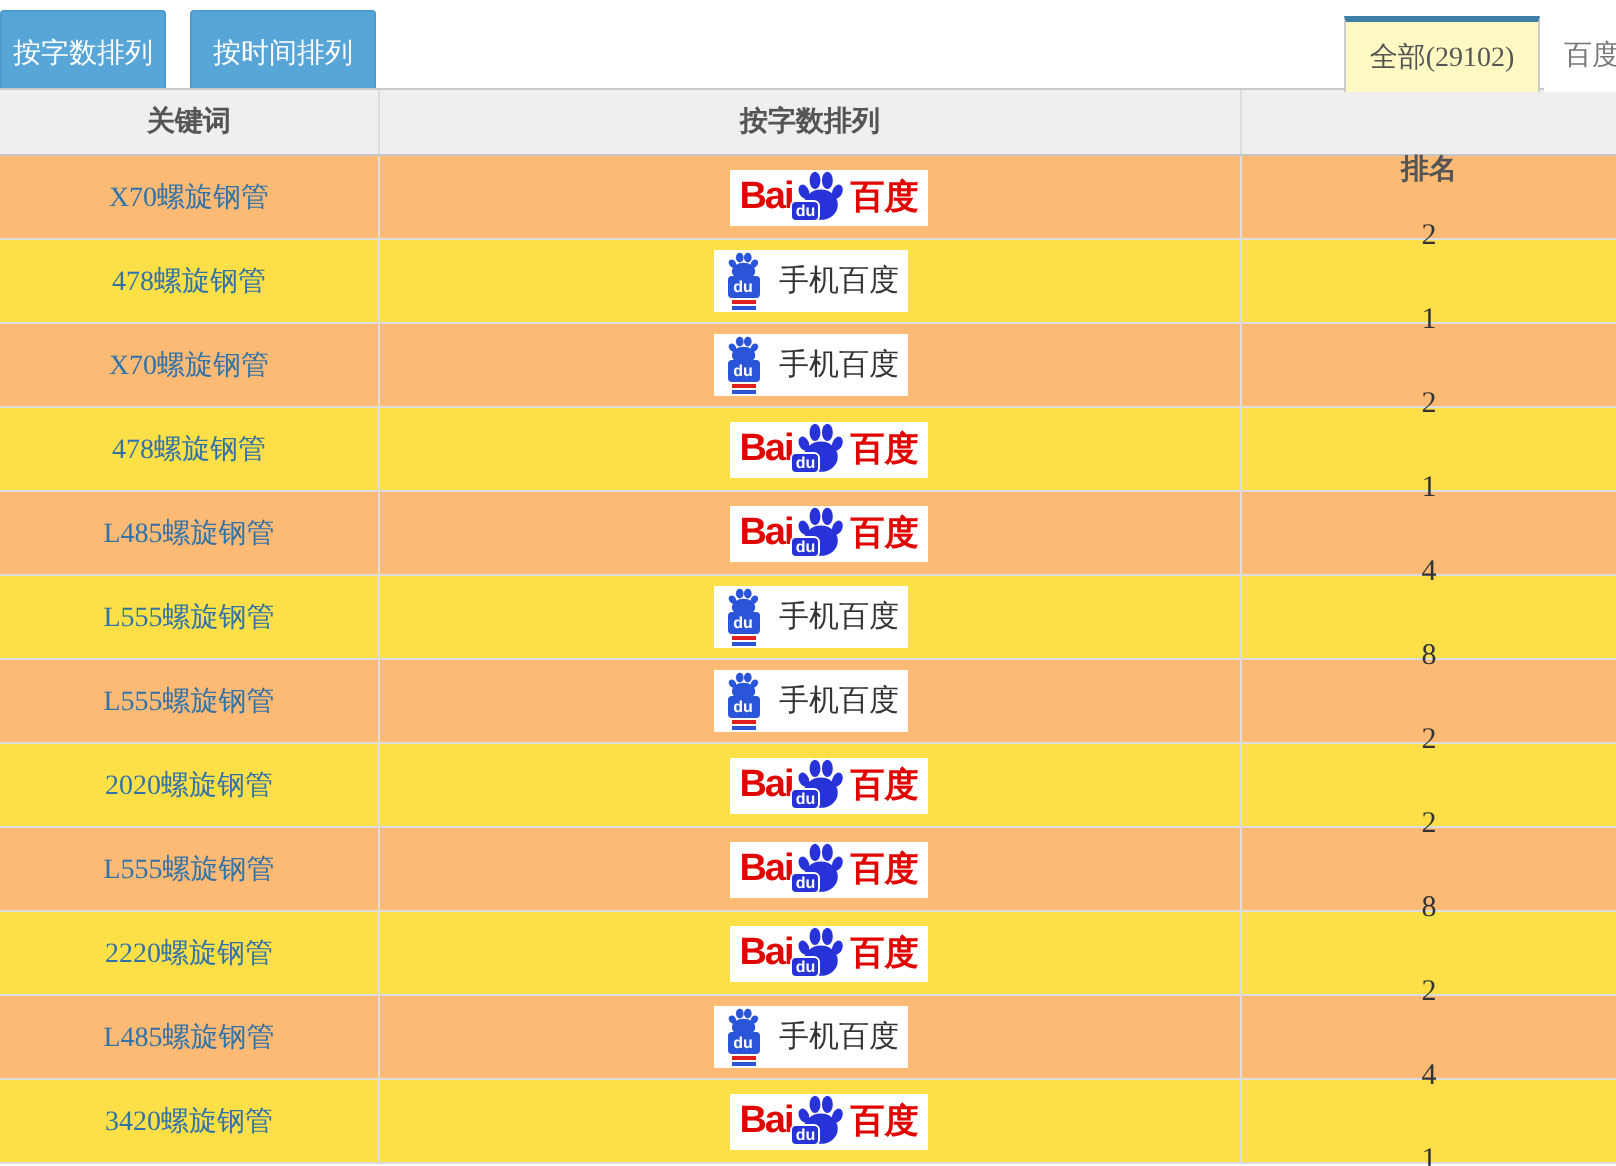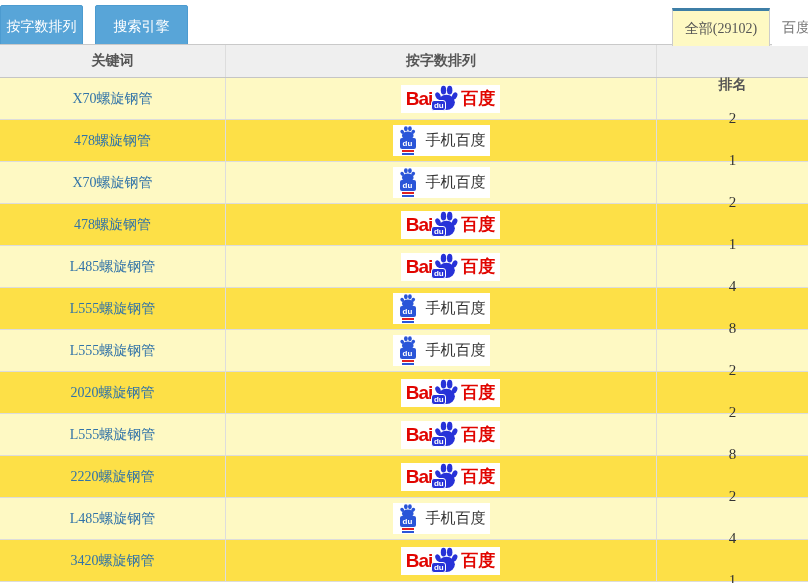--- a/index.html
+++ b/index.html
@@ -25,25 +25,25 @@
        justify-content:center;font-size:14px;color:#555;cursor:pointer;}
   .tab-inactive{position:absolute;left:772px;top:9px;width:60px;height:37px;
        background:#fff;z-index:3;display:flex;align-items:center;
        padding-left:10px;font-size:14px;color:#777;cursor:pointer;}
 
   
   .tbl{position:absolute;top:44px;left:0;width:808px;border-top:1px solid #c9c9c9;}
   .thead{display:flex;height:33px;background:#efefef;border-bottom:1px solid #c5c5c5;}
   .th{font-weight:bold;color:#555;font-size:14px;
       display:flex;align-items:center;justify-content:center;}
-  .col-kw{width:226px;border-right:1px solid #ddd;}
+  .col-kw{width:190px;border-right:1px solid #ddd;}
   .col-eng{width:431px;border-right:1px solid #ddd;}
   .col-rank{flex:1;margin-top:40px;}
   .row{display:flex;height:42px;background:#fde047;border-bottom:1px solid #dcdcdc;}
-  .row.odd{background:#fef9c3;}
+  .row.odd{background:#fdba74;}
   .cell{display:flex;align-items:center;justify-content:center;}
   .kw{color:var(--kw);font-size:14px;text-decoration:none;cursor:pointer;}
   .rank{color:#333;font-size:15px;}
 
   
   .logo-pc{display:inline-flex;align-items:center;background:#fff;padding:1px 5px;margin-left:19px;}
   .bai{color:var(--bd-red);font-family:"Liberation Sans",sans-serif;
        font-weight:bold;font-size:19px;letter-spacing:-1px;}
   .pawwrap{position:relative;width:26px;height:26px;margin:0 2px 0 1px;top:-1px;}
   .paw{display:block;}
@@ -64,21 +64,21 @@
   .redbar{width:12px;height:2px;background:#e02020;margin-top:1px;}
   .bluebar{width:12px;height:2px;background:var(--m-blue);margin-top:1px;}
   .mlabel{color:#333;font-size:15px;}
 </style>
 </head>
 <body>
 
 <div class="stage">
 
   <button class="btn btn1">按字数排列</button>
-  <button class="btn btn2">搜索引擎</button>
+  <button class="btn btn2">按时间排列</button>
 
   <div class="tab-active">全部(29102)</div>
   <div class="tab-inactive">百度</div>
 
   <div class="tbl">
     <div class="thead">
       <div class="th col-kw">关键词</div>
       <div class="th col-eng">按字数排列</div>
       <div class="th col-rank">排名</div>
     </div>

